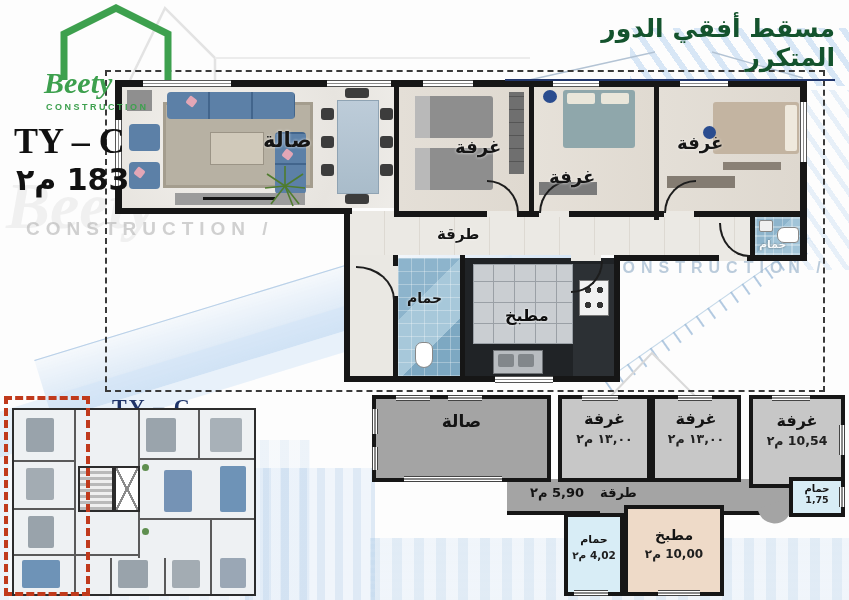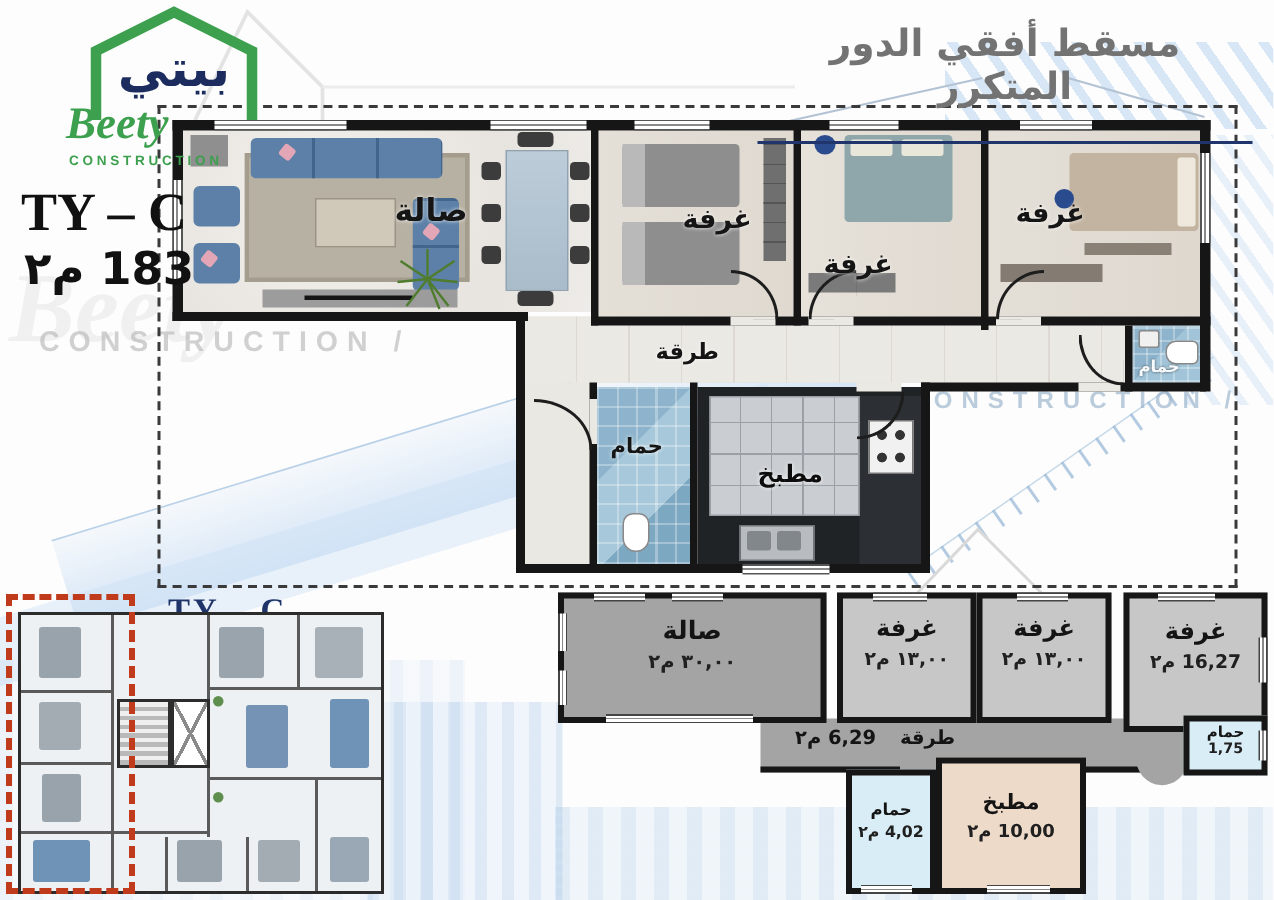--- a/index.html
+++ b/index.html
@@ -65,27 +65,26 @@
   <div class="abs" style="left:6px;top:168px;font-family:'Liberation Serif',serif;font-style:italic;font-weight:bold;font-size:66px;color:rgba(185,185,185,0.18);">Beety</div>
 </div>
 
 <div class="wmtext" style="left:26px;top:218px;font-size:19px;color:rgba(178,178,178,.6);z-index:1;">CONSTRUCTION /</div>
 <div class="wmtext" style="left:605px;top:259px;font-size:16px;color:rgba(150,176,202,.65);z-index:1;">CONSTRUCTION /</div>
 
 <div class="abs" style="left:18px;top:4px;width:210px;height:118px;z-index:4;">
   <svg class="abs" style="left:38px;top:0;" width="120" height="78" viewBox="0 0 120 78">
     <path d="M8 76 L8 30 L60 4 L112 30 L112 76" fill="none" stroke="#3da04e" stroke-width="7"></path>
   </svg>
-  <div class="abs ar" style="left:48px;top:22px;width:100px;text-align:center;font-size:34px;font-weight:bold;color:#1c2c5e;">بيتي</div>
   <div class="abs" style="left:26px;top:62px;font-family:'Liberation Serif',serif;font-style:italic;font-weight:bold;font-size:30px;color:#3da04e;">Beety</div>
   <div class="abs" style="left:28px;top:98px;font-size:9px;font-weight:bold;letter-spacing:2.5px;color:#3da04e;">CONSTRUCTION</div>
 </div>
 
-<div class="abs ar" style="left:505px;top:14px;width:330px;text-align:center;font-size:25px;font-weight:bold;color:#737373;
-            border-bottom:2.5px solid #20356b;padding-bottom:22px;z-index:4;">مسقط أفقي الدور المتكرر</div>
+<div class="abs ar" style="left:505px;top:14px;width:330px;text-align:right;font-size:25px;font-weight:bold;color:#14532d;
+            border-bottom:2.5px solid #20356b;padding-bottom:7px;z-index:4;">مسقط أفقي الدور المتكرر</div>
 
 <div class="abs" style="left:14px;top:120px;font-family:'Liberation Serif',serif;font-weight:bold;font-size:36px;color:#111;z-index:4;">TY – C</div>
 <div class="abs ar" style="left:16px;top:162px;font-size:30px;font-weight:bold;color:#111;z-index:4;">183 م٢</div>
 
 <div class="abs" style="left:105px;top:70px;width:716px;height:318px;border:2px dashed #3a3a3a;z-index:1;"></div>
 
 <div class="abs" style="left:115px;top:80px;width:692px;height:302px;z-index:2;">
 
   <div class="abs" style="left:7px;top:7px;width:272px;height:121px;background:radial-gradient(circle at 35% 40%, #f3f1ed, #e7e4df 65%, #eeece8);"></div>
   <div class="abs" style="left:284px;top:7px;width:130px;height:124px;background:linear-gradient(90deg,#e4dfd7,#dfd9d0);"></div>
@@ -214,40 +213,39 @@
 <div class="abs" style="left:372px;top:393px;width:477px;height:207px;z-index:2;">
 
   <div class="abs" style="left:135px;top:86px;width:290px;height:32px;background:#a4a4a4;border-bottom:4px solid #161616;"></div>
   <div class="bump" style="left:222px;top:70px;width:36px;height:18px;border-radius:18px 18px 0 0;"></div>
   <div class="bump" style="left:300px;top:70px;width:30px;height:16px;border-radius:16px 16px 0 0;"></div>
   <div class="bump" style="left:252px;top:114px;width:34px;height:17px;border-radius:0 0 17px 17px;"></div>
   <div class="bump" style="left:388px;top:110px;width:34px;height:20px;border-radius:0 0 20px 20px;transform:rotate(-20deg);"></div>
 
   <div class="srm" style="left:0;top:2px;width:179px;height:87px;background:#a4a4a4;">
     <span class="l1 ar" style="font-size:17px;margin-top:12px;">صالة</span>
-    <span class="l2 ar" style="font-size:13px;margin-top:3px;">٣٠,٠٠ م٢</span>
   </div>
 
   <div class="srm" style="left:186px;top:2px;width:93px;height:87px;background:#c7c7c7;">
     <span class="l1 ar" style="font-size:16px;margin-top:10px;">غرفة</span>
     <span class="l2 ar" style="font-size:12.5px;margin-top:3px;">١٣,٠٠ م٢</span>
   </div>
 
   <div class="srm" style="left:279px;top:2px;width:90px;height:87px;background:#c7c7c7;">
     <span class="l1 ar" style="font-size:16px;margin-top:10px;">غرفة</span>
     <span class="l2 ar" style="font-size:12.5px;margin-top:3px;">١٣,٠٠ م٢</span>
   </div>
 
   <div class="srm" style="left:377px;top:2px;width:96px;height:93px;background:#c7c7c7;">
     <span class="l1 ar" style="font-size:16px;margin-top:12px;">غرفة</span>
-    <span class="l2 ar" style="font-size:12.5px;margin-top:3px;">16,27 م٢</span>
+    <span class="l2 ar" style="font-size:12.5px;margin-top:3px;">10,54 م٢</span>
   </div>
 
   <div class="abs ar" style="left:228px;top:92px;font-size:13px;font-weight:bold;color:#141414;">طرقة</div>
-  <div class="abs ar" style="left:158px;top:92px;font-size:13px;font-weight:bold;color:#141414;">6,29 م٢</div>
+  <div class="abs ar" style="left:158px;top:92px;font-size:13px;font-weight:bold;color:#141414;">5,90 م٢</div>
 
   <div class="srm" style="left:417px;top:84px;width:56px;height:40px;background:#d8edf6;">
     <span class="l1 ar" style="font-size:10px;margin-top:2px;">حمام</span>
     <span class="l2 ar" style="font-size:9.5px;">1,75</span>
   </div>
 
   <div class="abs" style="left:228px;top:112px;width:34px;height:12px;background:#a4a4a4;"></div>
 
   <div class="srm" style="left:192px;top:120px;width:60px;height:83px;background:#d8edf6;">
     <span class="l1 ar" style="font-size:11px;margin-top:16px;">حمام</span>

